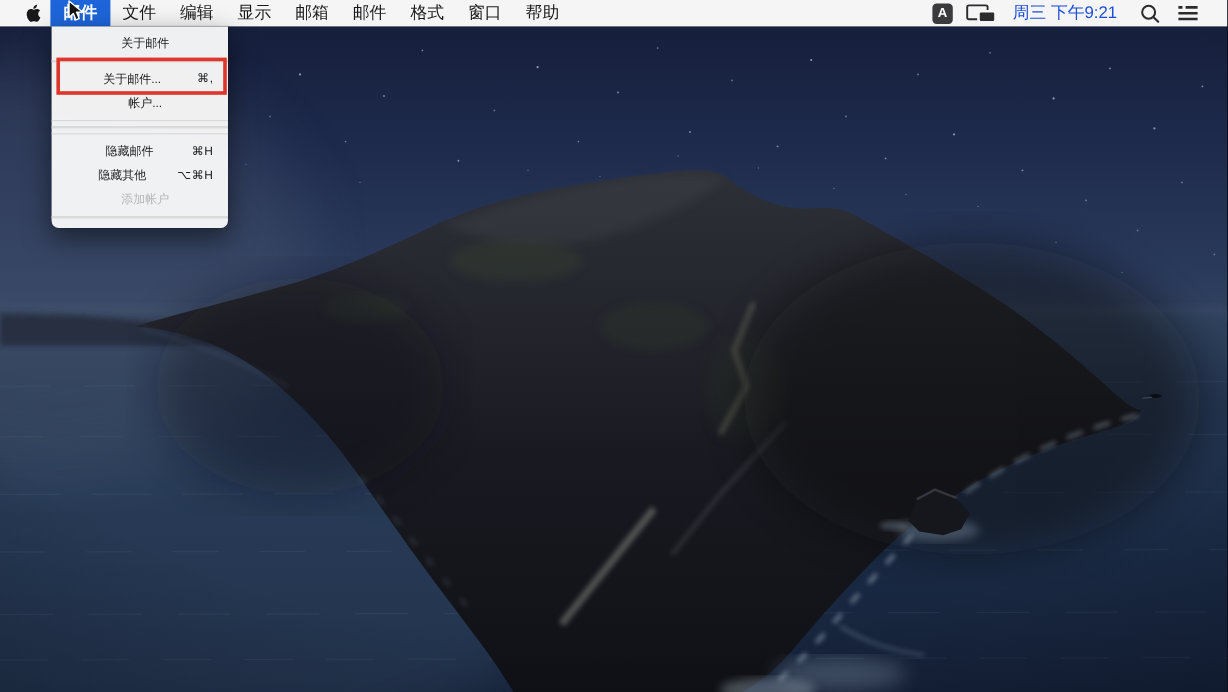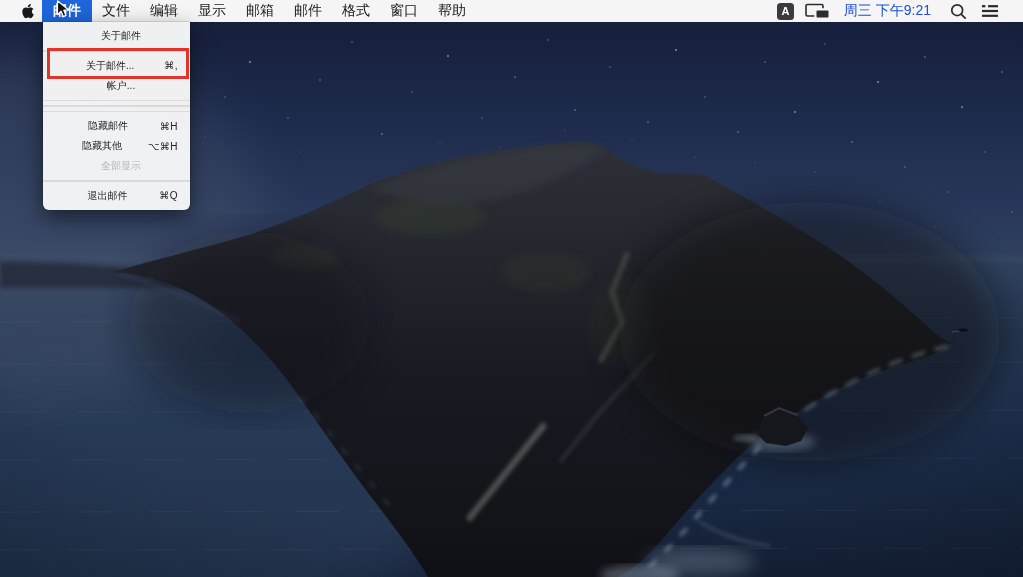--- a/index.html
+++ b/index.html
@@ -264,27 +264,23 @@
     <div class="sep"></div>
     <div class="mi">
       <span class="lbl">隐藏邮件</span>
       <span class="sc">⌘H</span>
     </div>
     <div class="mi">
       <span class="lbl">隐藏其他</span>
       <span class="sc">⌥⌘H</span>
     </div>
     <div class="mi disabled">
-      <span class="lbl">全部显示</span>
-    </div>
-    <div class="sep"></div>
-    <div class="mi">
-      <span class="lbl">退出邮件</span>
-      <span class="sc">⌘Q</span>
-    </div>
+      <span class="lbl">添加帐户</span>
+    </div>
+    <div class="sep"></div>
   </div>
 
   <div class="red-box"></div>
 
   <svg class="cursor" width="16" height="20" viewBox="0 0 16 20">
     <path d="M1.5 0.8 L1.5 14.6 L5.1 11.2 L7.3 16.6 L10 15.4 L7.8 10.2 L12.7 10 Z" fill="#121212" stroke="#ffffff" stroke-width="1.2" stroke-linejoin="round"></path>
   </svg>
 
 </div>
 

